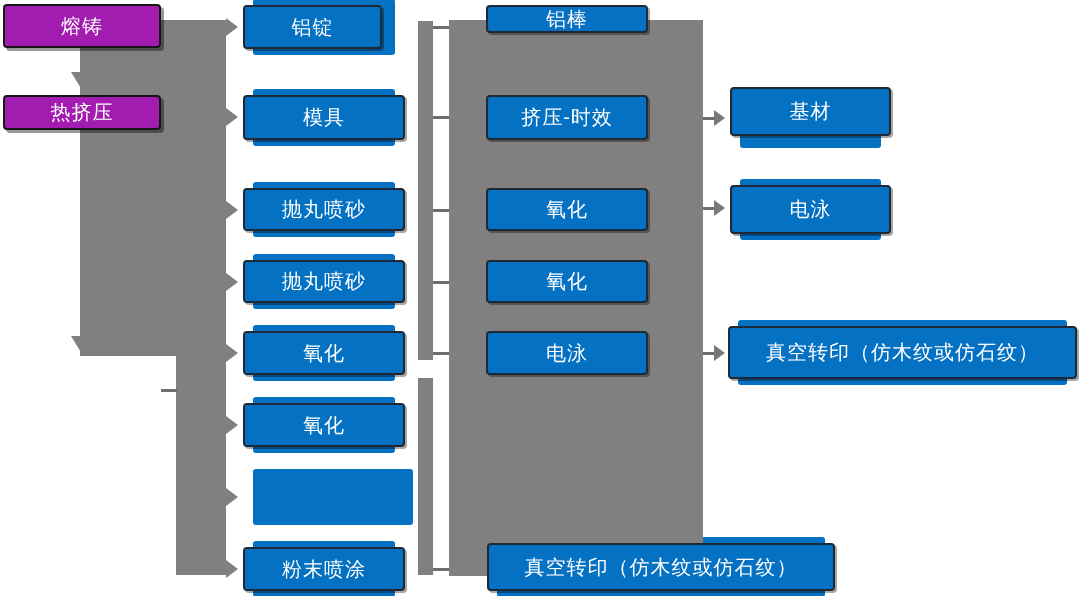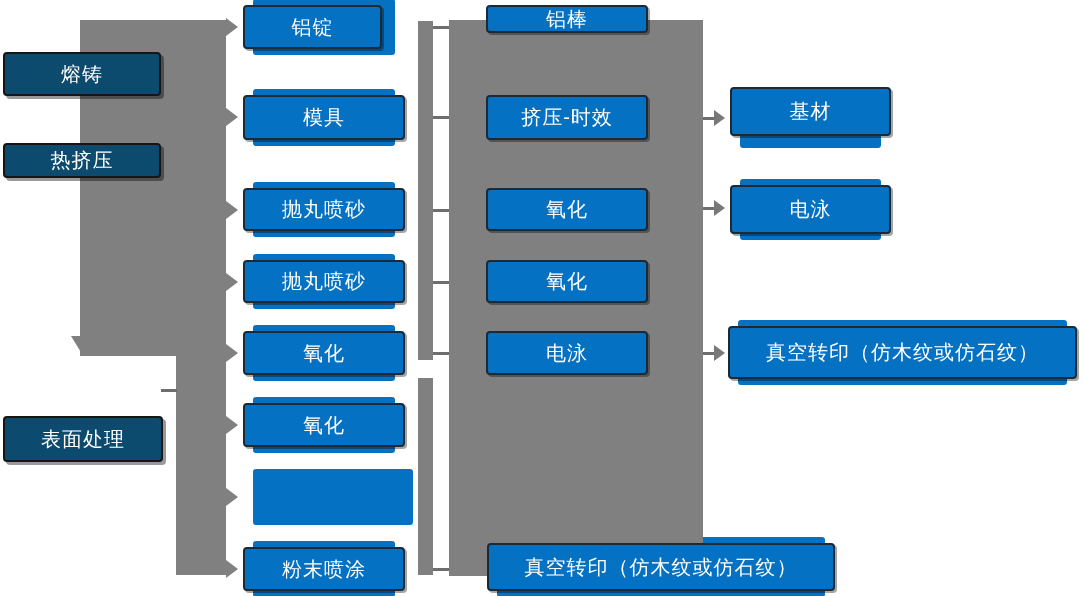--- a/index.html
+++ b/index.html
@@ -11,23 +11,22 @@
   .box{
     position:absolute;z-index:3;display:flex;align-items:center;justify-content:center;
     color:#ffffff;font-size:20px;font-weight:400;letter-spacing:1px;white-space:nowrap;
     border-radius:4px;box-sizing:border-box;
   }
   .box.bright{
     background:#0571c2;border:2px solid #1d2a36;
     box-shadow:2px 2px 0 rgba(0,0,0,0.35);
   }
   .box.dark{
-    background:#0c4a6e;border:2px solid #161616;
+    background:#a21caf;border:2px solid #161616;
     box-shadow:3px 3px 0 rgba(0,0,0,0.40);
-    margin-top:48px;
   }
   
   .strip{position:absolute;z-index:1;background:#0571c2;border-radius:3px;}
   
   .gray{position:absolute;z-index:2;background:#808080;}
   .thinline{position:absolute;z-index:2;background:#6e6e6e;}
   .tri{position:absolute;z-index:2;width:0;height:0;}
   .tri.right{border-top:9px solid transparent;border-bottom:9px solid transparent;border-left:12px solid #808080;}
   .tri.right.sm{border-top:8px solid transparent;border-bottom:8px solid transparent;border-left:11px solid #787878;}
   .tri.down{border-left:11px solid transparent;border-right:11px solid transparent;border-top:18px solid #808080;}
@@ -84,23 +83,20 @@
   <div class="tri right sm" style="left:714px;top:200px"></div>
   <div class="thinline" style="left:703px;top:352px;width:12px;height:3px"></div>
   <div class="tri right sm" style="left:714px;top:345px"></div>
 
   <div class="box dark" style="left:3px;top:4px;width:158px;height:44px">
       <span>熔铸</span>
     </div>
   <div class="box dark" style="left:3px;top:95px;width:158px;height:35px">
       <span>热挤压</span>
     </div>
-  <div class="box dark" style="left:3px;top:368px;width:160px;height:46px">
-      <span>表面处理</span>
-    </div>
 
   <div class="box bright" style="left:243px;top:5px;width:139px;height:44px">
       <span>铝锭</span>
     </div>
   <div class="box bright" style="left:243px;top:95px;width:162px;height:45px">
       <span>模具</span>
     </div>
   <div class="box bright" style="left:243px;top:188px;width:162px;height:43px">
       <span>抛丸喷砂</span>
     </div>

